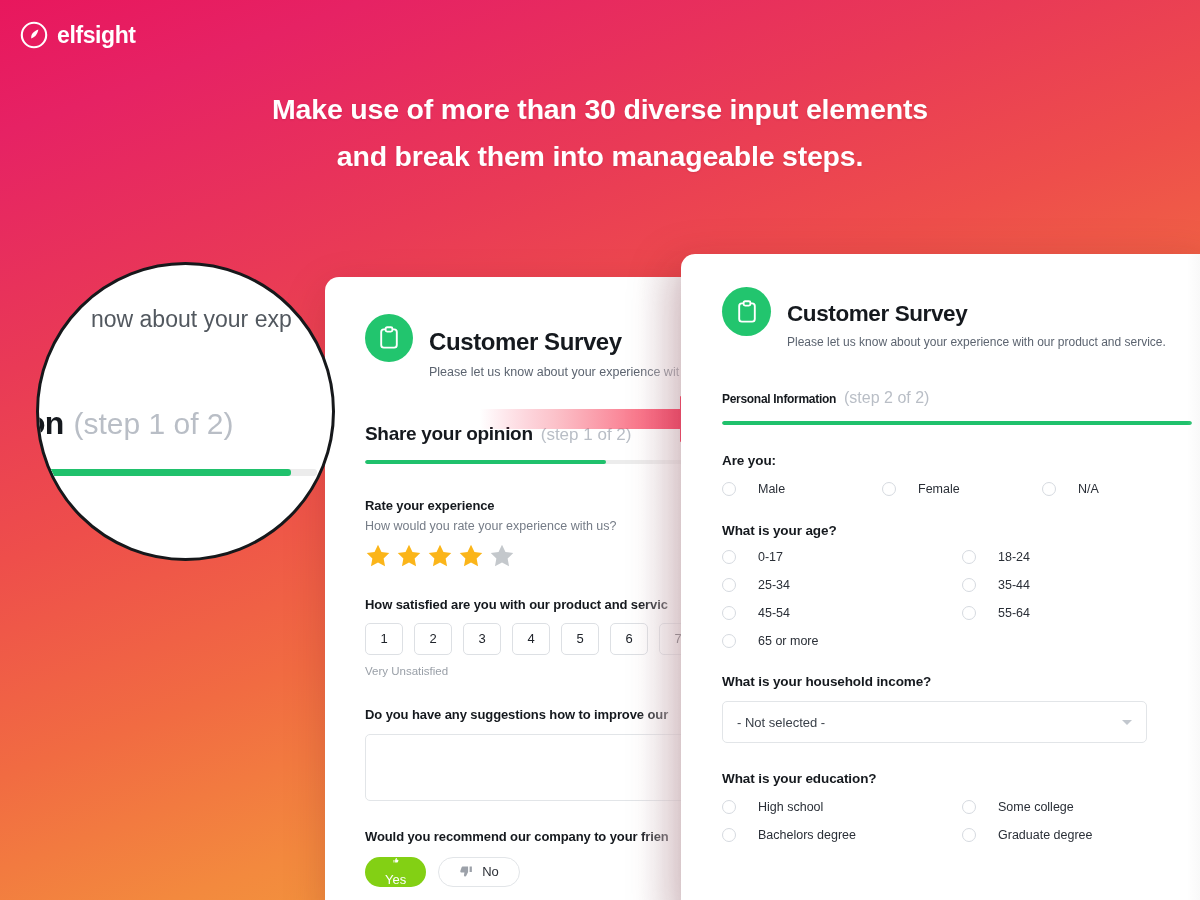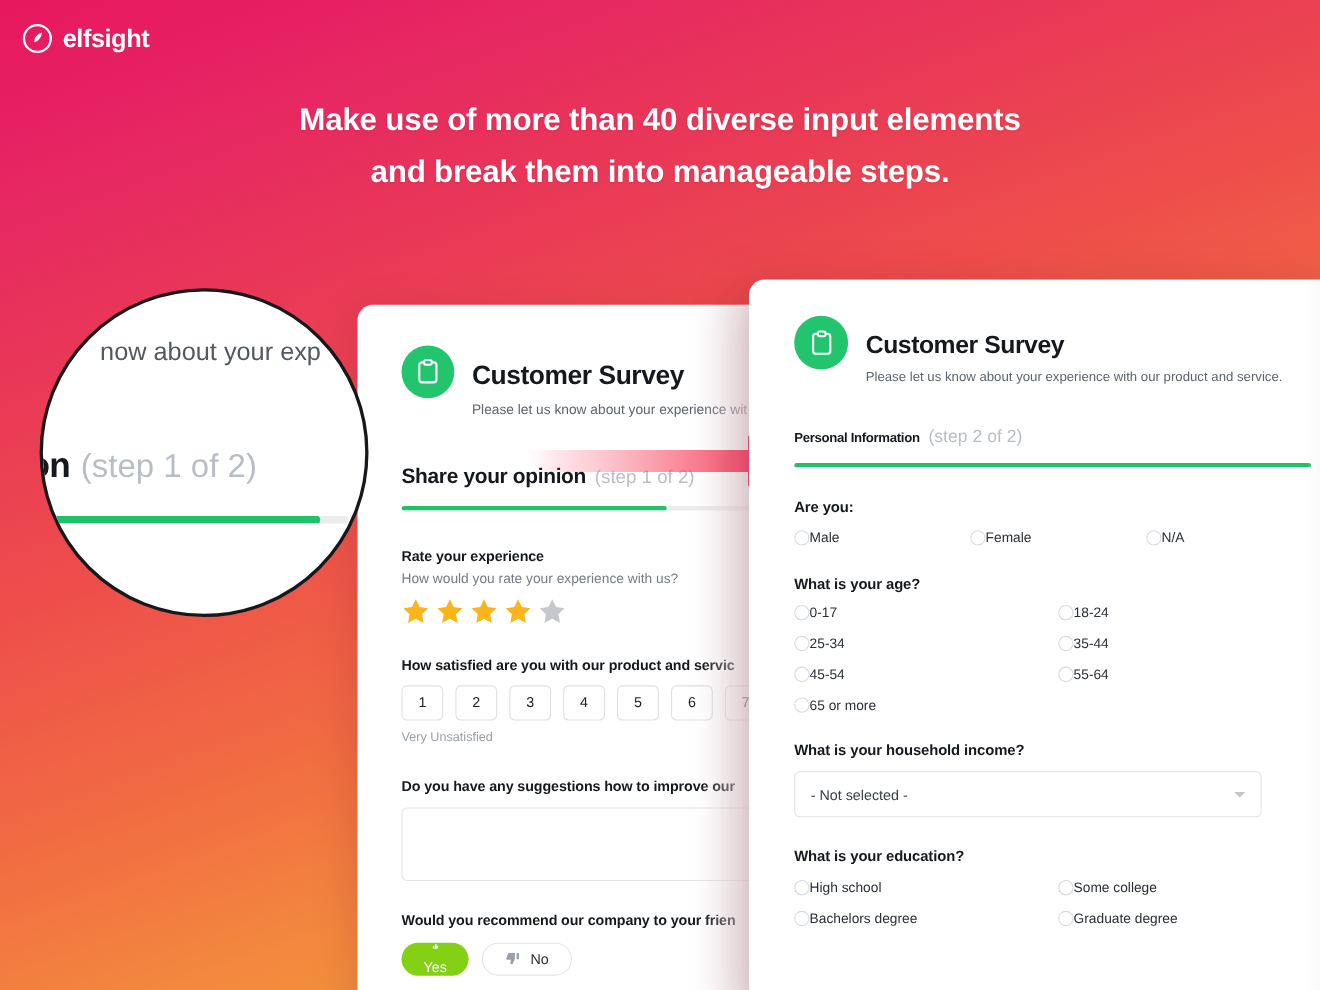--- a/index.html
+++ b/index.html
@@ -171,21 +171,21 @@
   .pill.yes { background: #83D014; color: #FFFFFF; flex-direction: column; }
   .pill.no  { background: #FFFFFF; color: #2B2F36; border: 1px solid #E2E5E8; }
 
   
   .q2-label {
     color: #15191E; font-weight: 700;
     font-size: 13.5px; letter-spacing: -0.1px;
   }
   .radio-grid { display: grid; }
   .radio-item {
-    display: flex; align-items: flex-start; gap: 0;
+    display: flex; align-items: flex-start; gap: 22px;
   }
   .radio-dot {
     width: 14px; height: 14px; border-radius: 50%;
     border: 1px solid #D6DAE0; background: #FFFFFF;
     flex: 0 0 auto;
   }
   .radio-text { color: #2A2F37; font-size: 12.5px; }
   .select-box {
     height: 42px;
     border: 1px solid #E2E5E8;
@@ -251,21 +251,21 @@
 
   <div id="logo">
     <svg class="mark" viewBox="0 0 28 28">
       <circle cx="14" cy="14" r="12.2" fill="none" stroke="#FFFFFF" stroke-width="2.1"></circle>
       <path d="M18.4 8.6 C17.2 13.4 15.4 16.1 11.3 17.5 C10.6 14.2 13.0 10.3 18.4 8.6 Z" fill="#FFFFFF"></path>
     </svg>
     <span class="wordmark">elfsight</span>
   </div>
 
   <div id="headline">
-    <span>Make use of more than 40 diverse input elements</span>
+    <span>Make use of more than 30 diverse input elements</span>
     <span class="l2">and break them into manageable steps.</span>
   </div>
 
   <div class="card" id="card-step1">
 
     <div class="survey-head" style="margin:37px 0 0 40px;">
       <div class="clip-badge" style="width:48px;height:48px;">
         <svg width="22" height="24" viewBox="0 0 22 24">
           <rect x="3.2" y="3.4" width="15.6" height="18.2" rx="2.6" fill="none" stroke="#FFFFFF" stroke-width="1.9"></rect>
           <rect x="7.6" y="1.3" width="6.8" height="4.3" rx="1.5" fill="#22C56E" stroke="#FFFFFF" stroke-width="1.9"></rect>

